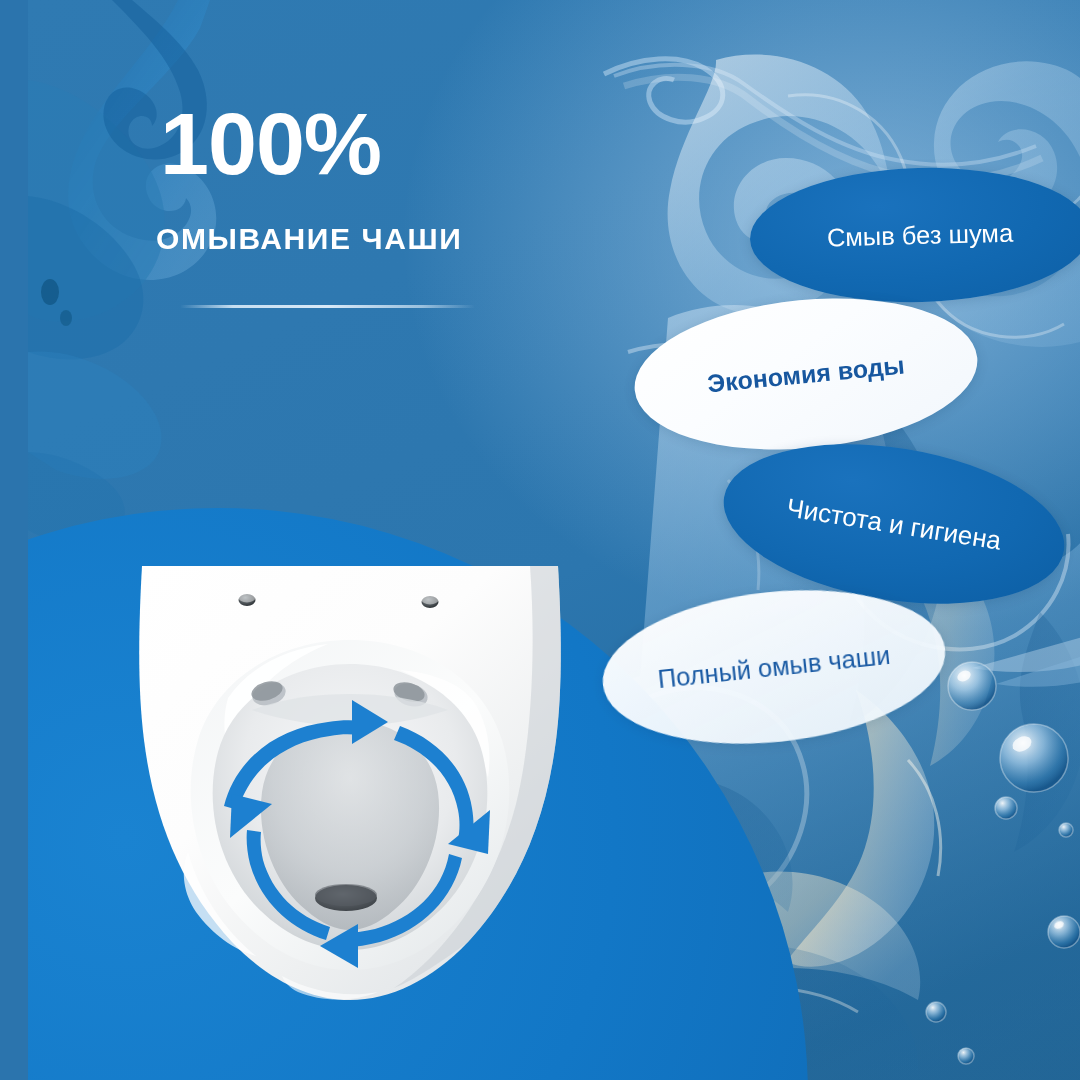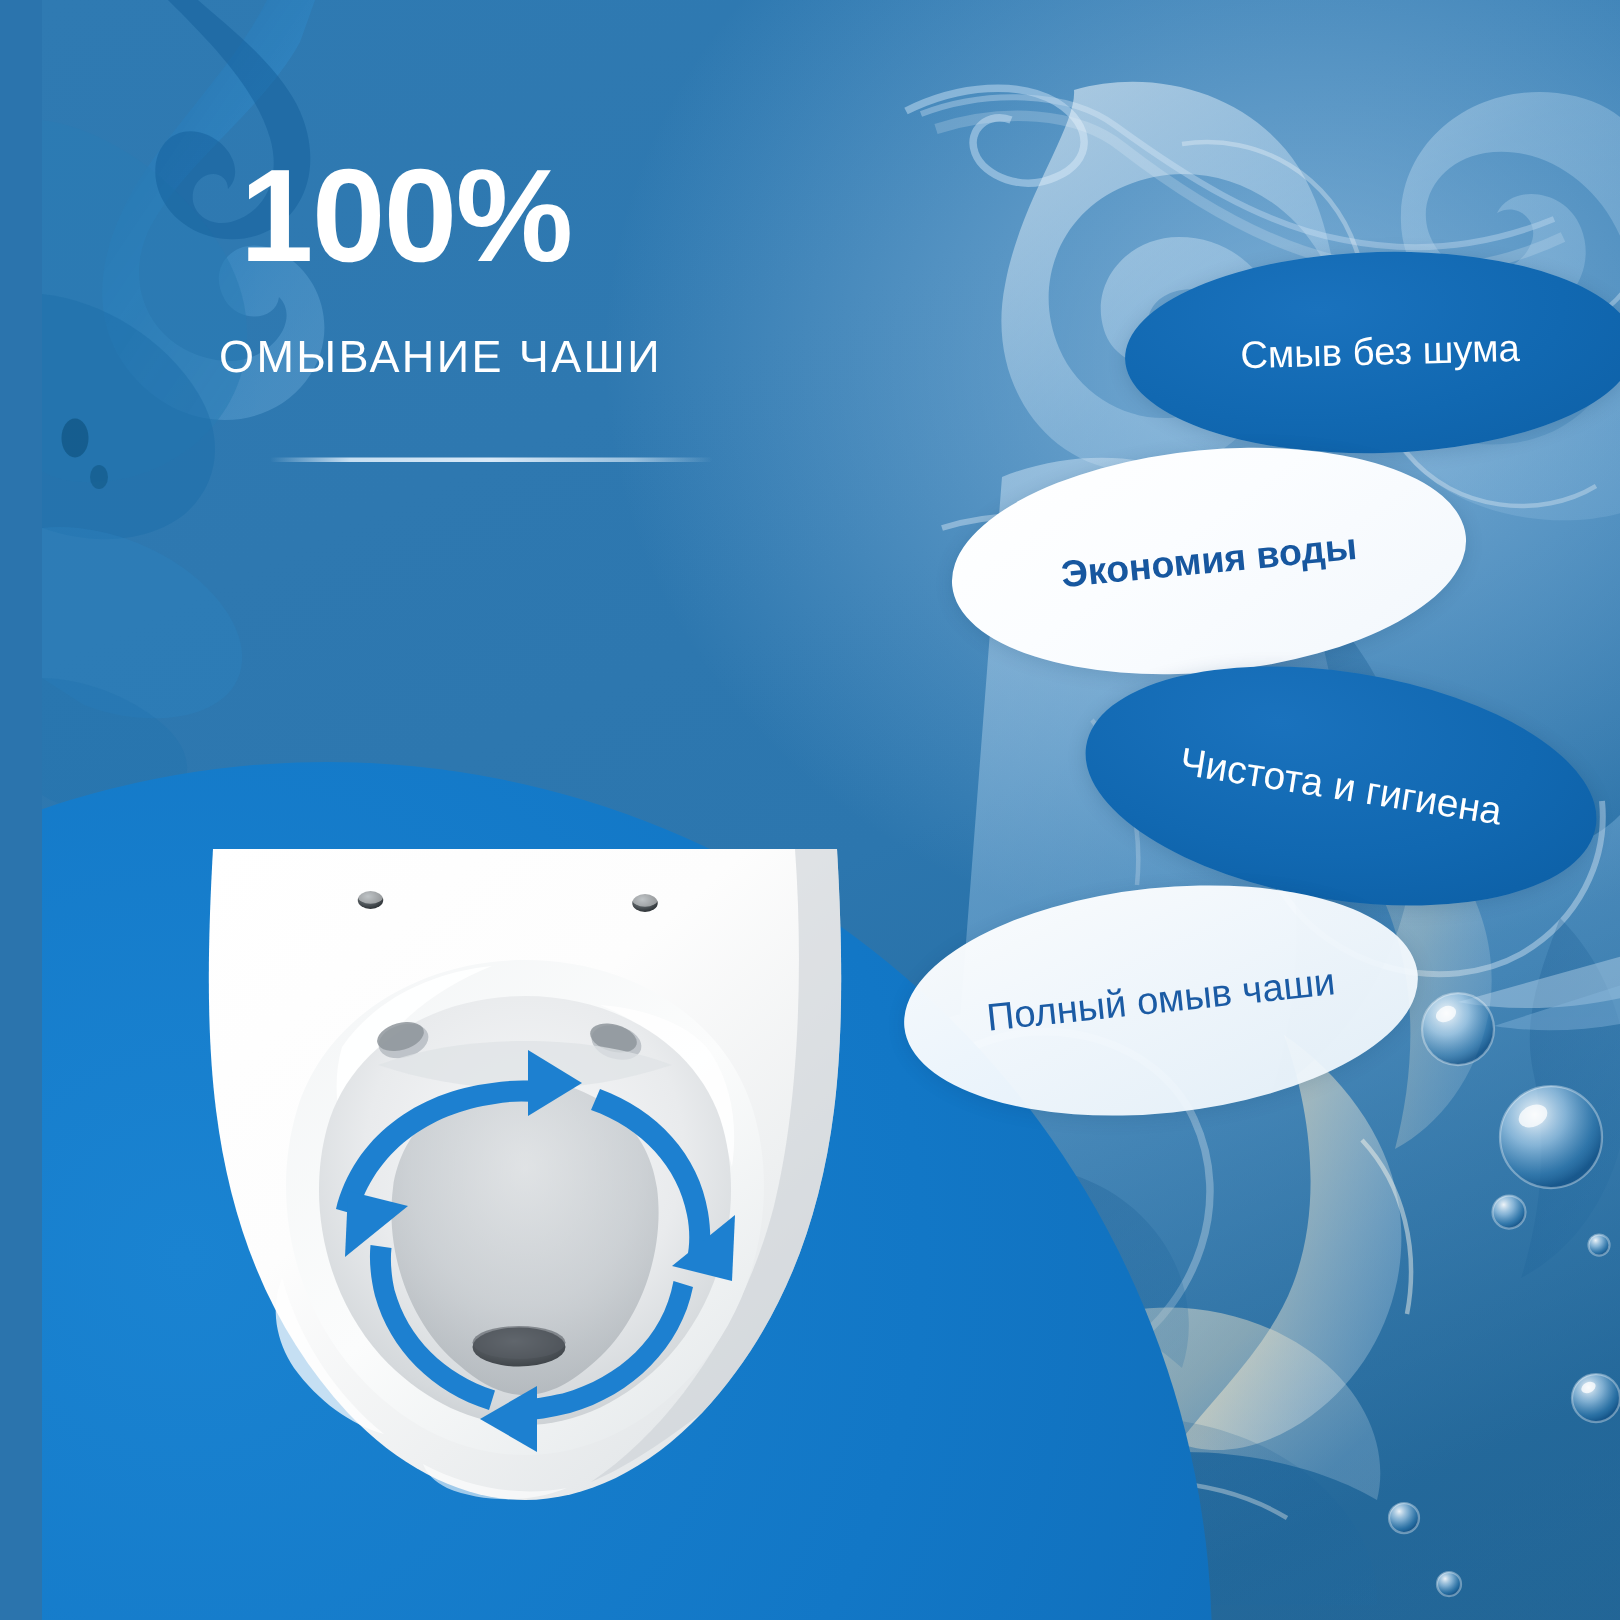--- a/index.html
+++ b/index.html
@@ -34,24 +34,24 @@
 
   
   .headline{
     position:absolute; left:132px; top:100px;
     color:#ffffff;
     font-size:88px; line-height:1;
     font-weight:bold;
     letter-spacing:-1px;
   }
   .subhead{
-    position:absolute; left:118px; top:222px;
+    position:absolute; left:128px; top:222px;
     color:#ffffff;
     font-size:30px; line-height:1.1;
-    font-weight:normal;
+    font-weight:bold;
     letter-spacing:1.6px;
   }
   .rule{
     position:absolute; left:152px; top:305px;
     width:295px; height:3px;
     background:linear-gradient(90deg, rgba(255,255,255,0) 0%, rgba(225,240,252,.85) 18%, rgba(235,245,255,.9) 50%, rgba(225,240,252,.6) 82%, rgba(255,255,255,0) 100%);
     border-radius:2px;
   }
   .body-copy{
     position:absolute; left:132px; top:348px;

